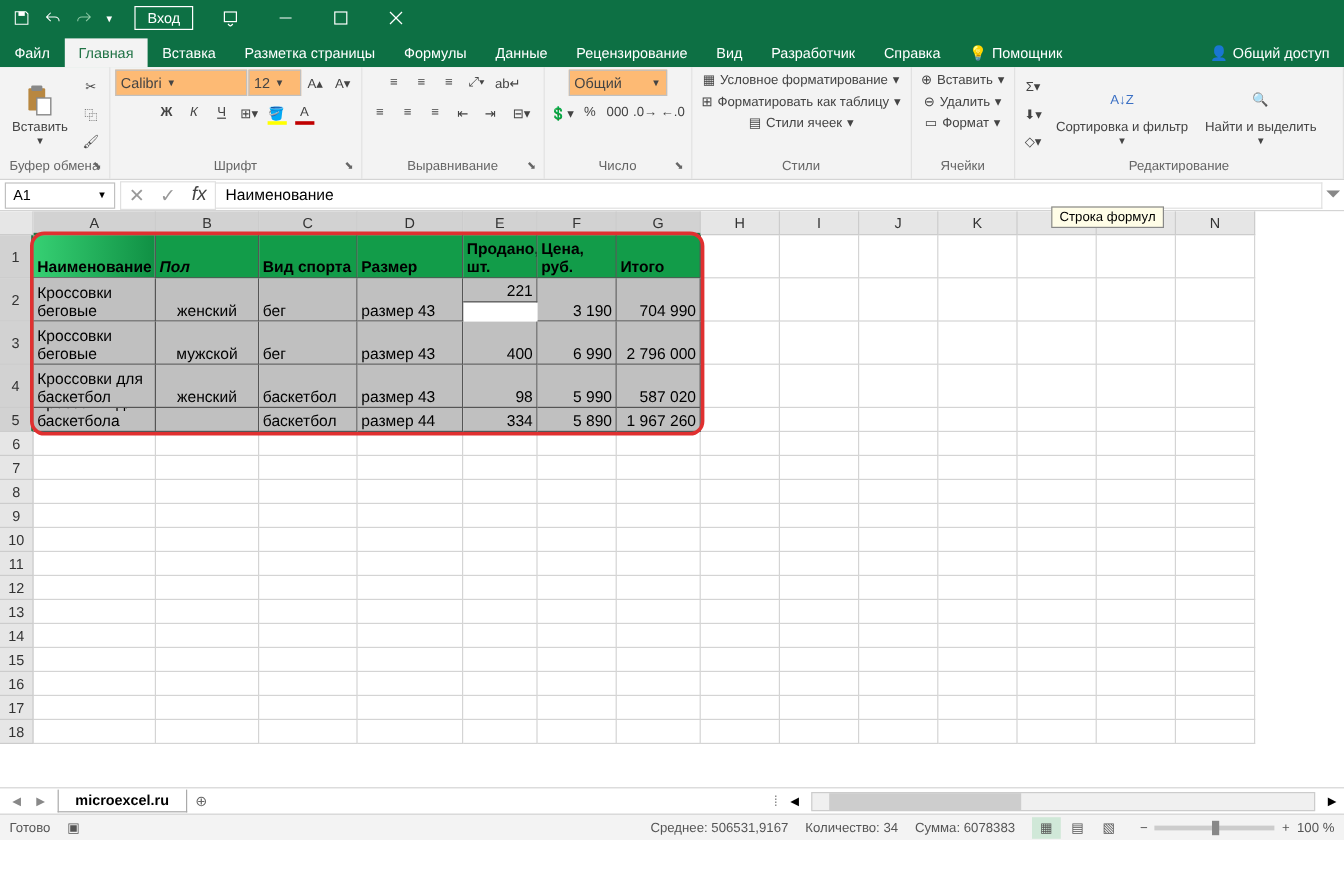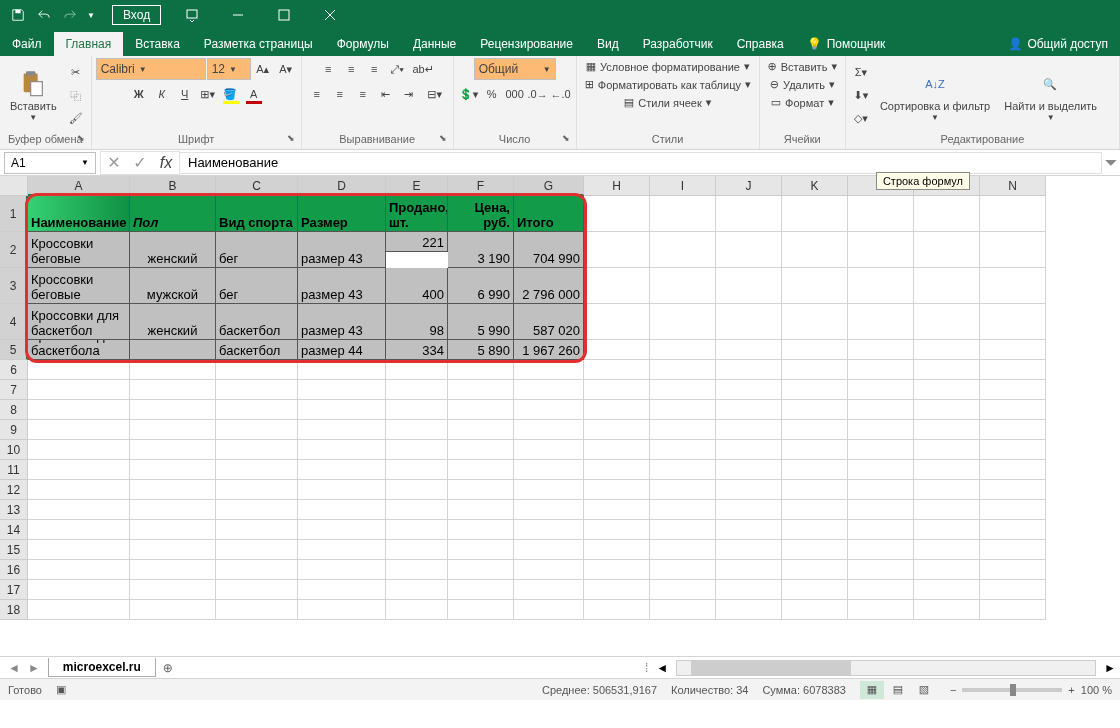--- a/index.html
+++ b/index.html
@@ -337,21 +337,21 @@
       <div class="row-h" style="height: 20px;">17</div>
       <div class="row-h" style="height: 20px;">18</div>
     </div>
   <div class="cells" id="cells">
       <div class="cell-row">
         <div class="cell hdr first" style="width: 102px; height: 36px;">Наименование</div>
         <div class="cell hdr" style="width: 86px; height: 36px; font-style: italic;">Пол</div>
         <div class="cell hdr" style="width: 82px; height: 36px;">Вид спорта</div>
         <div class="cell hdr" style="width: 88px; height: 36px;">Размер</div>
         <div class="cell hdr" style="width: 62px; height: 36px;">Продано, шт.</div>
-        <div class="cell hdr" style="width: 66px; height: 36px; text-align: right;">Цена, руб.</div>
+        <div class="cell hdr" style="width: 66px; height: 36px;">Цена, руб.</div>
         <div class="cell hdr" style="width: 70px; height: 36px;">Итого</div>
         <div class="cell" style="width: 66px; height: 36px;"></div>
         <div class="cell" style="width: 66px; height: 36px;"></div>
         <div class="cell" style="width: 66px; height: 36px;"></div>
         <div class="cell" style="width: 66px; height: 36px;"></div>
         <div class="cell" style="width: 66px; height: 36px;"></div>
         <div class="cell" style="width: 66px; height: 36px;"></div>
         <div class="cell" style="width: 66px; height: 36px;"></div>
       </div>
       <div class="cell-row">

